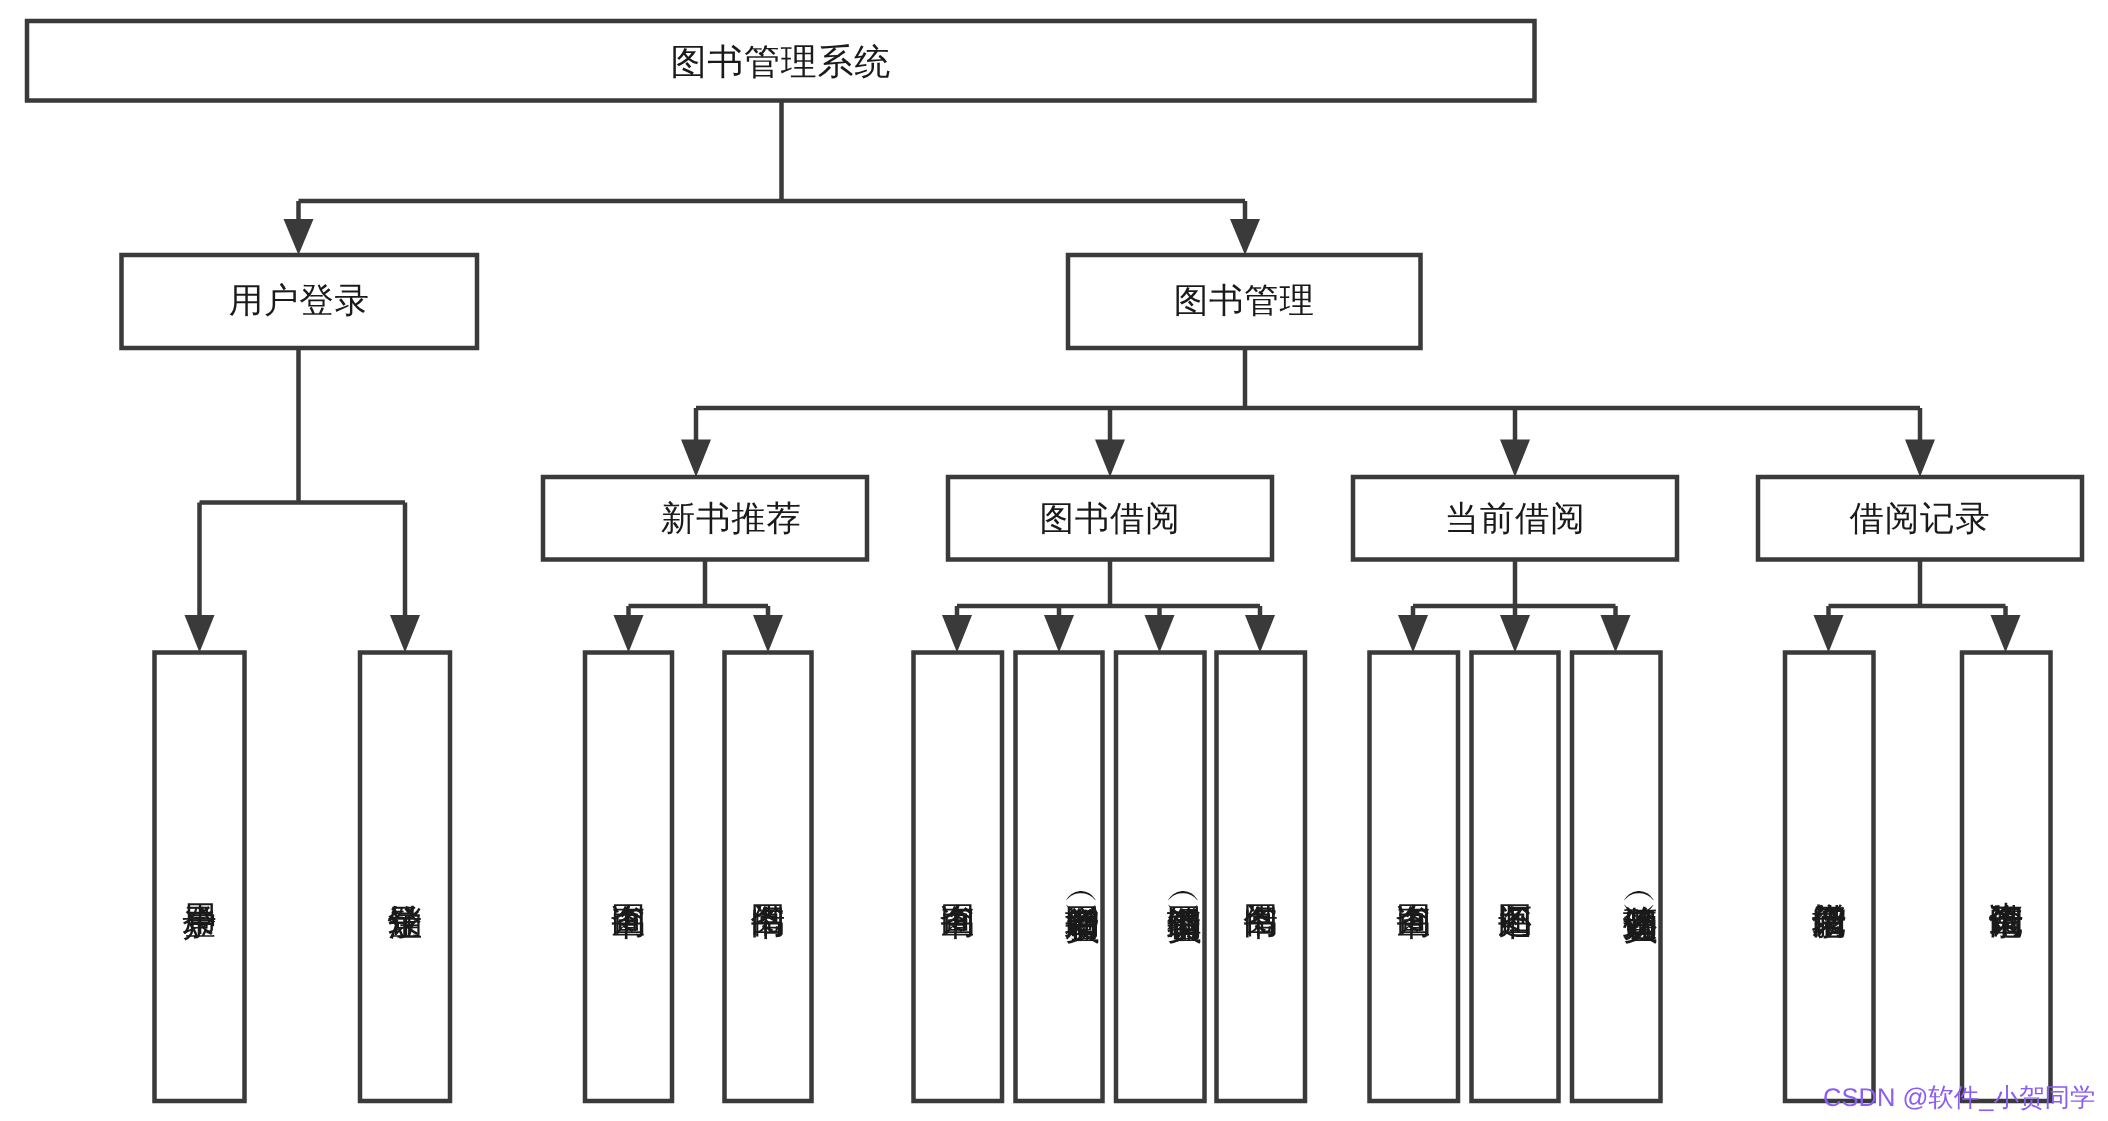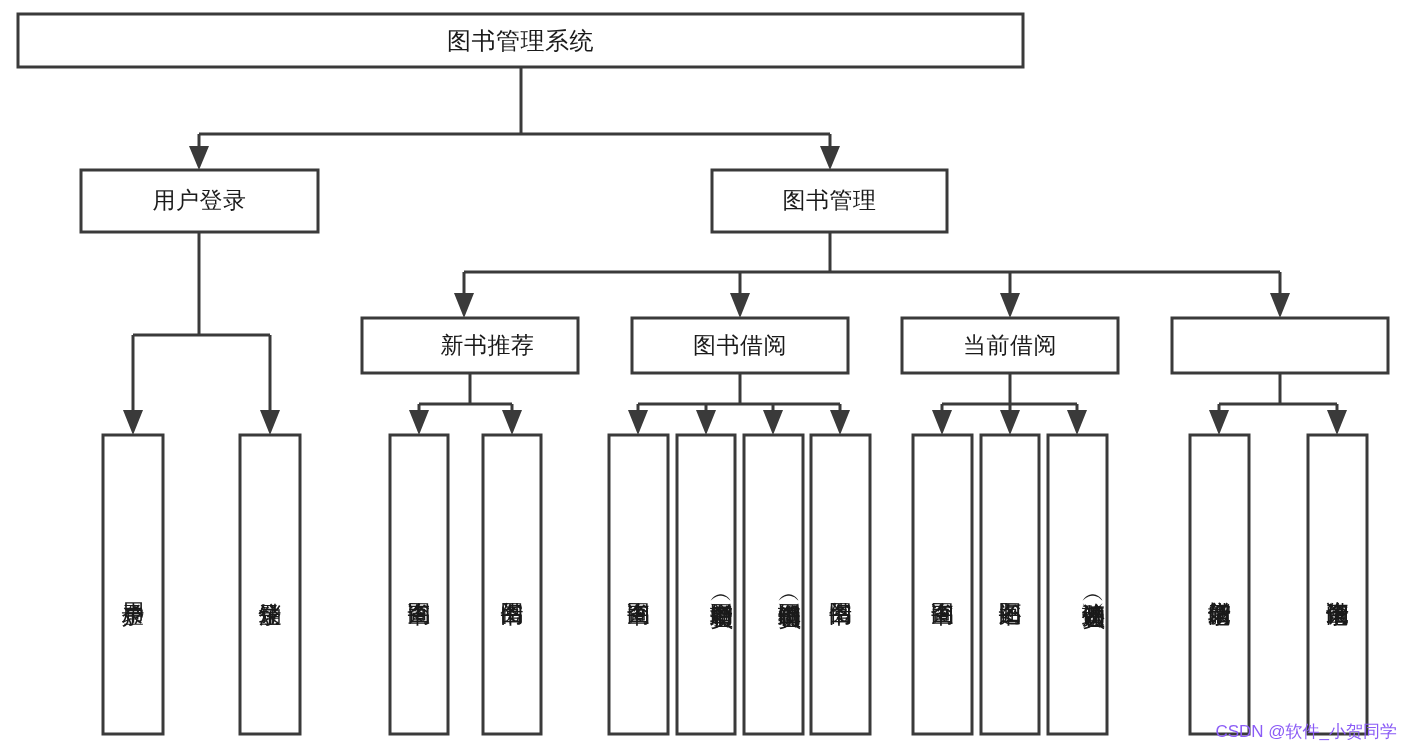--- a/index.html
+++ b/index.html
@@ -190,20 +190,21 @@
   </svg>
 
   <div class="node-label label-root" style="left:18px; top:14px; width:1005px; height:53px;">图书管理系统</div>
 
   <div class="node-label label-h" style="left:81px; top:170px; width:237px; height:62px;">用户登录</div>
   <div class="node-label label-h" style="left:712px; top:170px; width:235px; height:62px;">图书管理</div>
 
   <div class="node-label label-h" style="left:362px; top:318px; width:251px; height:55px;">新书推荐</div>
   <div class="node-label label-h" style="left:632px; top:318px; width:216px; height:55px;">图书借阅</div>
   <div class="node-label label-h" style="left:902px; top:318px; width:216px; height:55px;border-radius:23px;">当前借阅</div>
+  <div class="node-label label-h" style="left:1172px; top:318px; width:216px; height:55px;">借阅记录</div>
 
   <div class="node-label label-v short" style="left:103px; top:435px; width:60px; height:299px;">用户登录</div>
   <div class="node-label label-v short" style="left:240px; top:435px; width:60px; height:299px;">注销登录</div>
 
   <div class="node-label label-v short" style="left:390px; top:435px; width:58px; height:299px;">查询图书</div>
   <div class="node-label label-v short" style="left:483px; top:435px; width:58px; height:299px;">借阅图书</div>
 
   <div class="node-label label-v short" style="left:609px; top:435px; width:59px; height:299px;">查询图书</div>
   <div class="node-label label-v" style="left:677px; top:435px; width:58px; height:299px;">新增图书（管理员）</div>
   <div class="node-label label-v" style="left:744px; top:435px; width:59px; height:299px;">编辑图书（管理员）</div>

